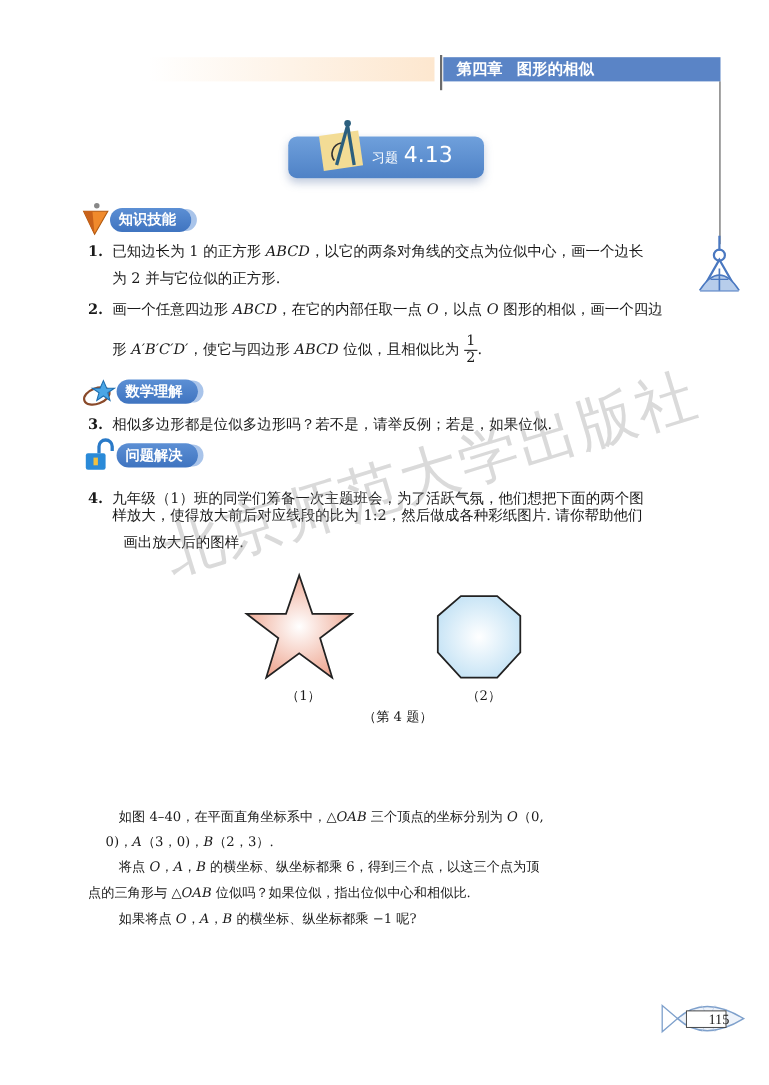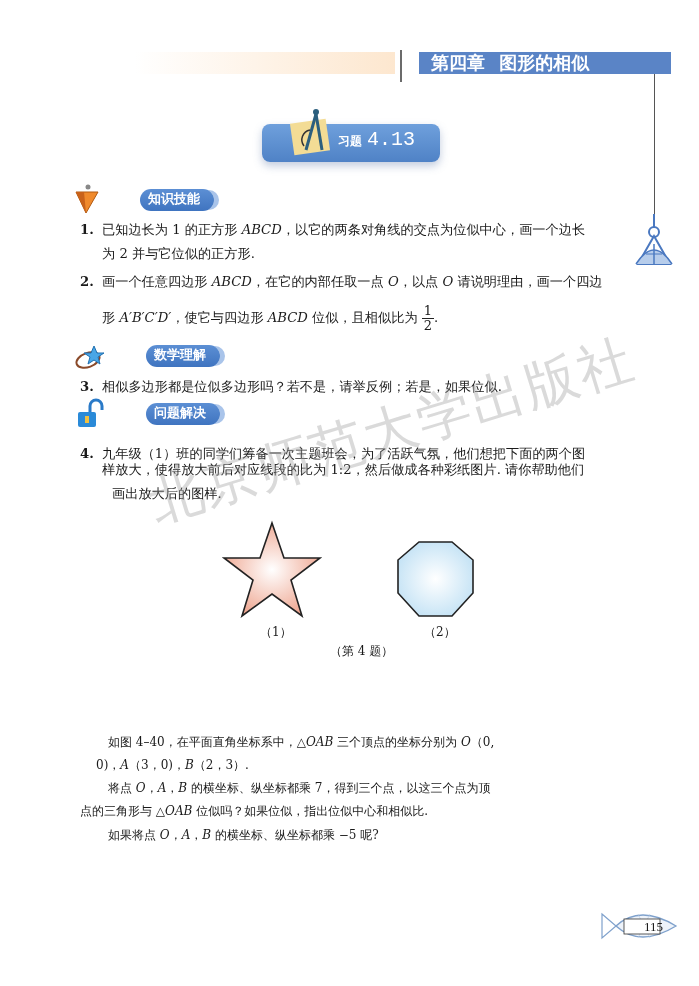--- a/index.html
+++ b/index.html
@@ -4,32 +4,32 @@
 <style>
   html, body { margin:0; padding:0; }
   body { width:699px; height:986px; background:#ffffff; position:relative; overflow:hidden;
          font-family:"DejaVu Serif", serif; color:#1a1a1a; }
   .abs { position:absolute; }
   
   .hdr-grad { left:135px; top:52px; width:260px; height:22px;
     background:linear-gradient(to right, rgba(253,232,208,0) 0%, #fde7cf 100%); }
   .hdr-sep { left:400px; top:50px; width:2px; height:32px; background:#6b6b6b; }
   .hdr-bar { left:403px; top:52px; width:252px; height:22px; background:#5a84c6; color:#fff;
-    font-family:"DejaVu Sans", sans-serif; font-weight:bold; font-size:18px; line-height:22px; padding-left:12px; box-sizing:border-box; word-spacing:8px;margin-left:16px; }
+    font-family:"DejaVu Sans", sans-serif; font-weight:bold; font-size:14px; line-height:22px; padding-left:12px; box-sizing:border-box; word-spacing:8px; }
   .vline { left:654px; top:74px; width:1px; height:148px; background:#555; }
   
   .badge { left:262px; top:124px; width:178px; height:38px; border-radius:8px;
     background:linear-gradient(#6fa0dc,#4f82c6); box-shadow:0 4px 8px rgba(80,110,160,.35); }
   .badge-note { left:292px; top:121px; width:36px; height:32px; background:#f3dc95; transform:rotate(-8deg); }
   .badge-text { left:338px; top:128px; color:#fff; font-family:"DejaVu Sans", sans-serif; }
-  .badge-text .small { font-size:12px; font-weight:bold; }
-  .badge-text .big { font-size:20px;font-family:Liberation Mono, monospace; }
+  .badge-text .small { font-size:12px; font-weight:normal; }
+  .badge-text .big { font-size:20px; }
   
   .pill { height:22px; border-radius:11px; background:linear-gradient(#5c8fd4,#3f74c0); color:#fff;
-    font-family:Liberation Mono, monospace; font-weight:bold; font-size:13px; line-height:22px; padding:0 14px 0 8px; box-shadow:6px 0 0 -1px #a9c4ea;margin-left:40px; }
+    font-family:Liberation Serif, serif; font-weight:bold; font-size:13px; line-height:22px; padding:0 14px 0 8px; box-shadow:6px 0 0 -1px #a9c4ea; }
   .txt { font-size:13.2px; line-height:20px; white-space:nowrap; }
   .num { font-weight:bold; display:inline-block; width:22px; }
   .it { font-style:italic; }
   .frac { display:inline-block; vertical-align:middle; text-align:center; font-size:13px; line-height:14px; }
   .frac span { display:block; }
   .frac .top { border-bottom:1px solid #222; padding:0 2px; }
   .cap { font-size:12px; }
   .body2 { font-family:"DejaVu Serif", serif; font-size:12px; line-height:22px; white-space:nowrap; }
   .wm { left:140px; top:470px; font-family:"DejaVu Serif", serif; font-size:54px; color:rgba(150,150,150,.35);
     transform:rotate(-17deg); transform-origin:left top; white-space:nowrap; letter-spacing:2px; }
@@ -73,21 +73,21 @@
   <path d="M2 8 L12 29 L10 8 Z" fill="#c9621a"></path>
 </svg>
 <div class="abs pill" style="left:100px;top:189px">知识技能</div>
 
 <div class="abs txt" style="left:80px;top:220px">
   <span class="num">1.</span><span>已知边长为 1 的正方形 </span><span class="it">ABCD</span><span>，以它的两条对角线的交点为位似中心，画一个边长</span>
 </div>
 <div class="abs txt" style="left:102px;top:244px">为 2 并与它位似的正方形.</div>
 
 <div class="abs txt" style="left:80px;top:272px">
-  <span class="num">2.</span><span>画一个任意四边形 </span><span class="it">ABCD</span><span>，在它的内部任取一点 </span><span class="it">O</span><span>，以点 </span><span class="it">O</span><span> 请说明理由，画一个四边</span>
+  <span class="num">2.</span><span>画一个任意四边形 </span><span class="it">ABCD</span><span>，在它的内部任取一点 </span><span class="it">O</span><span>，以点 </span><span class="it">O</span><span> 图形的相似，画一个四边</span>
 </div>
 <div class="abs txt" style="left:102px;top:304px">
   <span>形 </span><span class="it">A′B′C′D′</span><span>，使它与四边形 </span><span class="it">ABCD</span><span> 位似，且相似比为 </span><span class="frac"><span class="top">1</span><span>2</span></span><span>.</span>
 </div>
 
 <svg class="abs" style="left:74px;top:344px" width="32" height="28" viewBox="0 0 32 28">
   <ellipse cx="14" cy="16" rx="12" ry="7" fill="none" stroke="#8a4a2a" stroke-width="2" transform="rotate(-20 14 16)"></ellipse>
   <polygon points="20,2 23,9 30,9 24,13 26,20 20,16 14,20 16,13 10,9 17,9" fill="#4aa6e6" stroke="#1f6fb0" stroke-width="1"></polygon>
 </svg>
 <div class="abs pill" style="left:106px;top:345px">数学理解</div>
@@ -131,27 +131,27 @@
 <div class="abs cap" style="left:424px;top:624px">（2）</div>
 <div class="abs cap" style="left:330px;top:643px">（第 4 题）</div>
 
 <div class="abs body2" style="left:108px;top:731px">
   <span>如图 4–40，在平面直角坐标系中，△</span><span class="it">OAB</span><span> 三个顶点的坐标分别为 </span><span class="it">O</span><span>（0,</span>
 </div>
 <div class="abs body2" style="left:96px;top:754px">
   <span>0)，</span><span class="it">A</span><span>（3，0)，</span><span class="it">B</span><span>（2，3）.</span>
 </div>
 <div class="abs body2" style="left:108px;top:777px">
-  <span>将点 </span><span class="it">O</span><span>，</span><span class="it">A</span><span>，</span><span class="it">B</span><span> 的横坐标、纵坐标都乘 7，得到三个点，以这三个点为顶</span>
+  <span>将点 </span><span class="it">O</span><span>，</span><span class="it">A</span><span>，</span><span class="it">B</span><span> 的横坐标、纵坐标都乘 6，得到三个点，以这三个点为顶</span>
 </div>
 <div class="abs body2" style="left:80px;top:800px">
   <span>点的三角形与 △</span><span class="it">OAB</span><span> 位似吗？如果位似，指出位似中心和相似比.</span>
 </div>
 <div class="abs body2" style="left:108px;top:824px">
-  <span>如果将点 </span><span class="it">O</span><span>，</span><span class="it">A</span><span>，</span><span class="it">B</span><span> 的横坐标、纵坐标都乘 −5 呢?</span>
+  <span>如果将点 </span><span class="it">O</span><span>，</span><span class="it">A</span><span>，</span><span class="it">B</span><span> 的横坐标、纵坐标都乘 −1 呢?</span>
 </div>
 
 <div class="abs wm">北京师范大学出版社</div>
 
 <svg class="abs" style="left:600px;top:908px" width="80" height="36" viewBox="0 0 80 36">
   <path d="M2 6 L16 18 L2 30 Z" fill="none" stroke="#7fa1cc" stroke-width="1.2"></path>
   <path d="M16 18 Q40 -4 76 18 Q40 40 16 18 Z" fill="#eef3fa" stroke="#7fa1cc" stroke-width="1.4"></path>
   <path d="M30 10 L60 26 M30 26 L60 10 M38 6 L50 30 M50 6 L38 30" stroke="#b7cae3" stroke-width="0.6"></path>
   <rect x="24" y="11" width="36" height="15" fill="#fff" stroke="#333" stroke-width="0.8"></rect>
 </svg>

